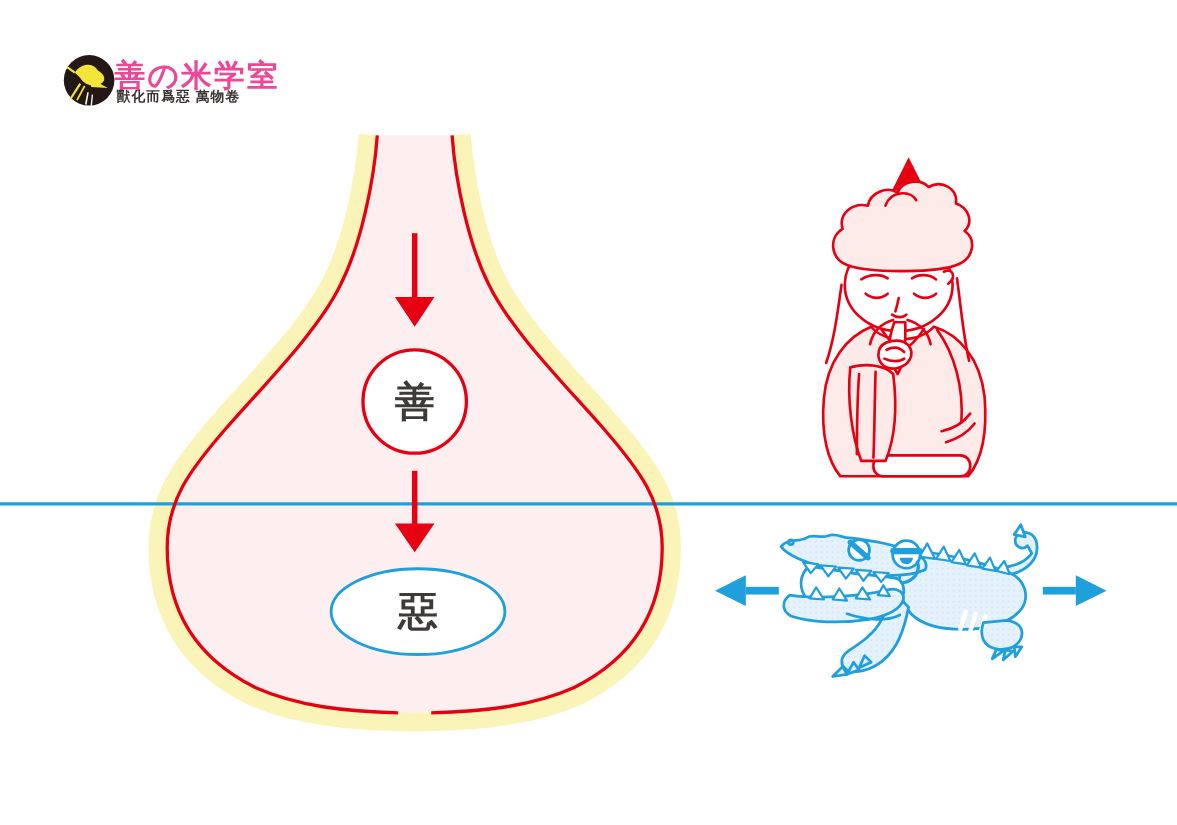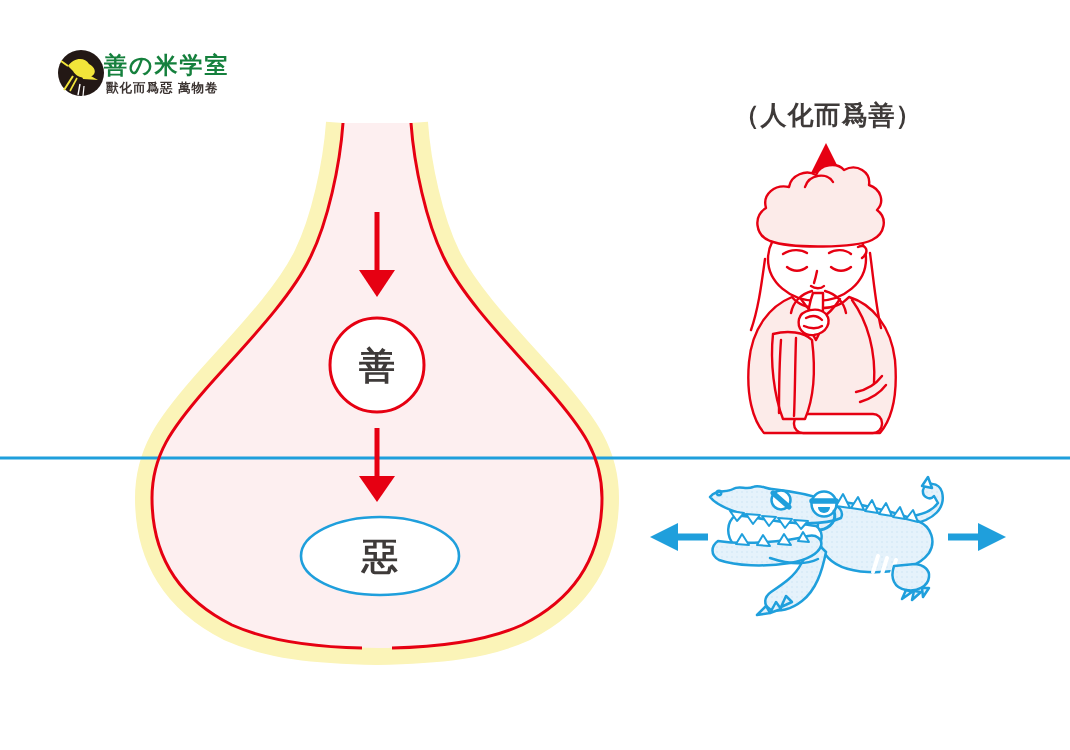--- a/index.html
+++ b/index.html
@@ -3,22 +3,22 @@
 <meta charset="utf-8">
 <style>
   html,body{margin:0;padding:0;background:#ffffff;}
   .stage{
     position:relative;width:1070px;height:750px;background:#ffffff;overflow:hidden;
     font-family:"Liberation Sans","DejaVu Sans",sans-serif;color:#3e3a39;
   }
   .stage svg{position:absolute;left:0;top:0;}
   .txt{position:absolute;white-space:nowrap;color:#3e3a39;}
   .logo-title{
-    left:104px;top:50px;font-size:23px;font-weight:bold;letter-spacing:2px;
-    font-family:"DejaVu Serif","Liberation Serif",serif;color:#15803d;
+    left:104px;top:50px;font-size:28px;font-weight:bold;letter-spacing:2px;
+    font-family:"DejaVu Serif","Liberation Serif",serif;color:#ec4899;
   }
   .logo-sub{left:106px;top:80px;font-size:12.5px;font-weight:bold;letter-spacing:1px;color:#3b3331;}
   .side-label{font-size:29px;font-weight:600;letter-spacing:1px;}
   .label-above{left:57px;top:360px;}
   .label-below{left:57px;top:533px;}
   .node-char{font-size:36px;font-weight:600;transform:translate(-50%,-50%);}
   .good-char{left:377px;top:366px;}
   .evil-char{left:380px;top:557px;}
   .caption{font-size:26px;font-weight:600;letter-spacing:1px;transform:translateX(-50%);}
   .caption-top{left:828px;top:98px;}
@@ -190,14 +190,13 @@
     </g>
   </svg>
 
   <div class="txt logo-title">善の米学室</div>
   <div class="txt logo-sub">獸化而爲惡 萬物卷</div>
 
 
   <div class="txt node-char good-char">善</div>
   <div class="txt node-char evil-char">惡</div>
 
-  <div class="txt caption caption-top">（人化而爲善）</div>
 </div>
 
 </body></html>

